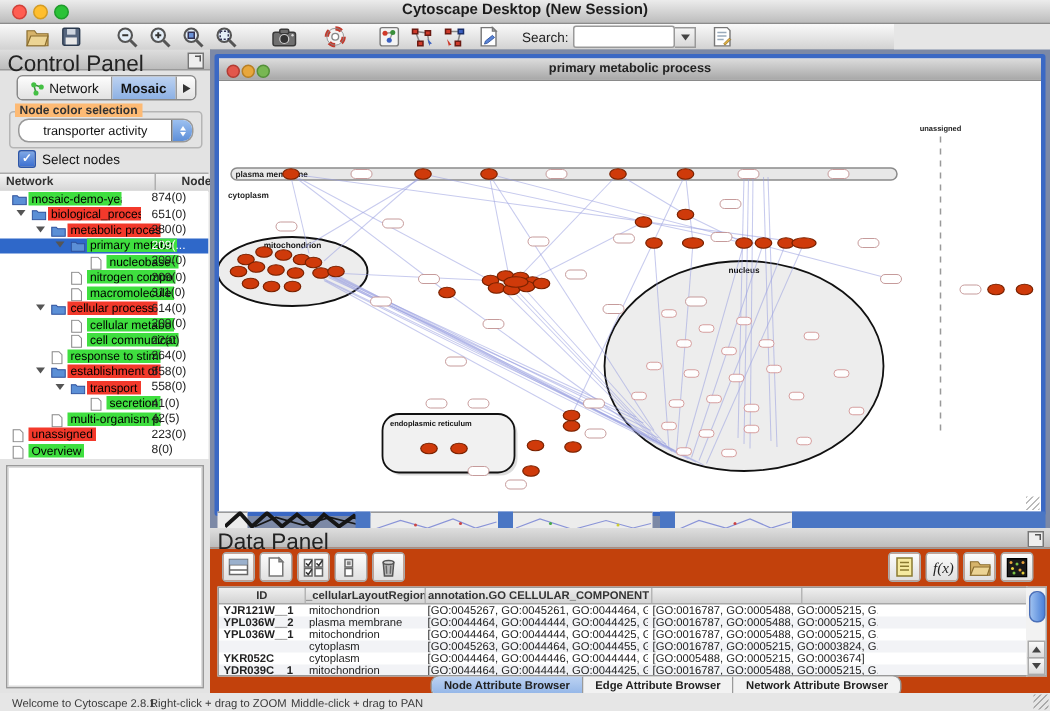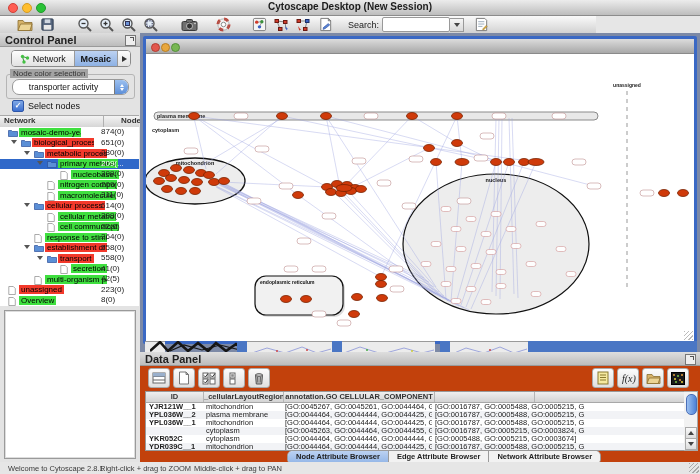--- a/index.html
+++ b/index.html
@@ -21,29 +21,29 @@
   #searchlbl{font-size:9px;color:#222;margin:0 3px 0 2px;}
   #searchbox{width:62px;height:11px;border:1px solid #999;background:#fff;border-radius:2px;font-size:8px;}
   #searchdrop{width:13px;height:12px;border:1px solid #999;border-left:none;background:linear-gradient(#f5f5f5,#d8d8d8);
     display:flex;align-items:center;justify-content:center;}
   .dnarrow{width:0;height:0;border-left:3px solid transparent;border-right:3px solid transparent;border-top:4px solid #444;}
   
   #cpanel{position:absolute;left:0;top:33px;width:140px;height:429px;
     background:#e3e3e3;border-right:1px solid #8c8c8c;}
   .phead{position:absolute;left:0;top:0;width:100%;height:13px;
     background:linear-gradient(#dedede,#bcbcbc);border-bottom:1px solid #9a9a9a;}
-  .phead .pt{position:absolute;left:5px;top:1px;font-size:11px;font-weight:bold;color:#222;}
+  .phead .pt{position:absolute;left:5px;top:1px;font-size:15px;font-weight:normal;color:#222;}
   .floatic{position:absolute;right:4px;top:2px;width:9px;height:9px;border:1px solid #777;background:#eee;}
   .floatic:after{content:"";position:absolute;right:1px;top:1px;width:3px;height:3px;border-top:1px solid #555;border-right:1px solid #555;}
   #cptabs{position:absolute;left:11px;top:17px;width:118px;height:15px;border:1px solid #8a8a8a;
     border-radius:4px;display:flex;overflow:hidden;background:#fff;}
   .seg{display:flex;align-items:center;justify-content:center;font-size:9px;color:#111;
     background:linear-gradient(#fdfdfd,#e2e2e2);border-right:1px solid #9a9a9a;}
   .seg.on{background:linear-gradient(#bdd2f1,#8db1e4);font-weight:bold;}
-  #grouplab{position:absolute;left:10px;top:36px;font-size:8px;font-weight:normal;color:#333;background:#a3a3a3;padding:0 3px;z-index:2;}
+  #grouplab{position:absolute;left:10px;top:36px;font-size:8px;font-weight:bold;color:#333;background:#fdba74;padding:0 3px;z-index:2;}
   #groupbox{position:absolute;left:6px;top:41px;width:127px;height:23px;border:1px solid #b5b5b5;border-radius:3px;}
   #combo{position:absolute;left:12px;top:46px;width:115px;height:14px;background:#fff;border:1px solid #999;
     border-radius:7px;font-size:8.5px;display:flex;align-items:center;overflow:hidden;}
   #combo .cv{flex:1;text-align:center;color:#111;}
   #combo .step{width:13px;height:100%;background:linear-gradient(#9cc0f0,#5e8fd8);display:flex;flex-direction:column;
     align-items:center;justify-content:center;border-left:1px solid #777;}
   .upar{width:0;height:0;border-left:2.5px solid transparent;border-right:2.5px solid transparent;border-bottom:3px solid #fff;margin:0.5px;}
   .dnar{width:0;height:0;border-left:2.5px solid transparent;border-right:2.5px solid transparent;border-top:3px solid #fff;margin:0.5px;}
   #checkrow{position:absolute;left:12px;top:67px;display:flex;align-items:center;}
   #checkbox{width:10px;height:10px;border-radius:2px;background:linear-gradient(#7fa8e6,#3c6fd0);border:1px solid #2d56a8;
@@ -412,20 +412,21 @@
       </div>
     <div id="birdview"></div>
   </div>
 
   <div id="desktop">
     <div id="netwin">
       <div id="nettitle">
         <div class="mlight" style="left:5px;background:#e2574c;border:1px solid #b23c33;"></div>
         <div class="mlight" style="left:15px;background:#e8a73c;border:1px solid #b87f24;"></div>
         <div class="mlight" style="left:25px;background:#78b753;border:1px solid #54903a;"></div>
+        <span class="t">primary metabolic process</span>
       </div>
       <div id="netcanvas">
         <svg id="netsvg" width="548" height="287" viewBox="0 0 548 287">
             <rect x="8" y="58" width="444" height="8" rx="4" fill="#e8e8e8" stroke="#8a8a8a"></rect>
             <text x="11" y="64.3" font-size="5.5" font-weight="bold" fill="#222">plasma membrane</text>
             <text x="6" y="78" font-size="5.5" font-weight="bold" fill="#222">cytoplasm</text>
             <ellipse cx="49" cy="127" rx="50" ry="23" fill="#ededed" stroke="#111" stroke-width="1.3"></ellipse>
             <text x="49" y="111" font-size="5.5" font-weight="bold" text-anchor="middle" fill="#111">mitochondrion</text>
             <ellipse cx="350" cy="190" rx="93" ry="70" fill="#ededed" stroke="#111" stroke-width="1.2"></ellipse>
             <text x="350" y="128" font-size="5.5" font-weight="bold" text-anchor="middle" fill="#111">nucleus</text>

